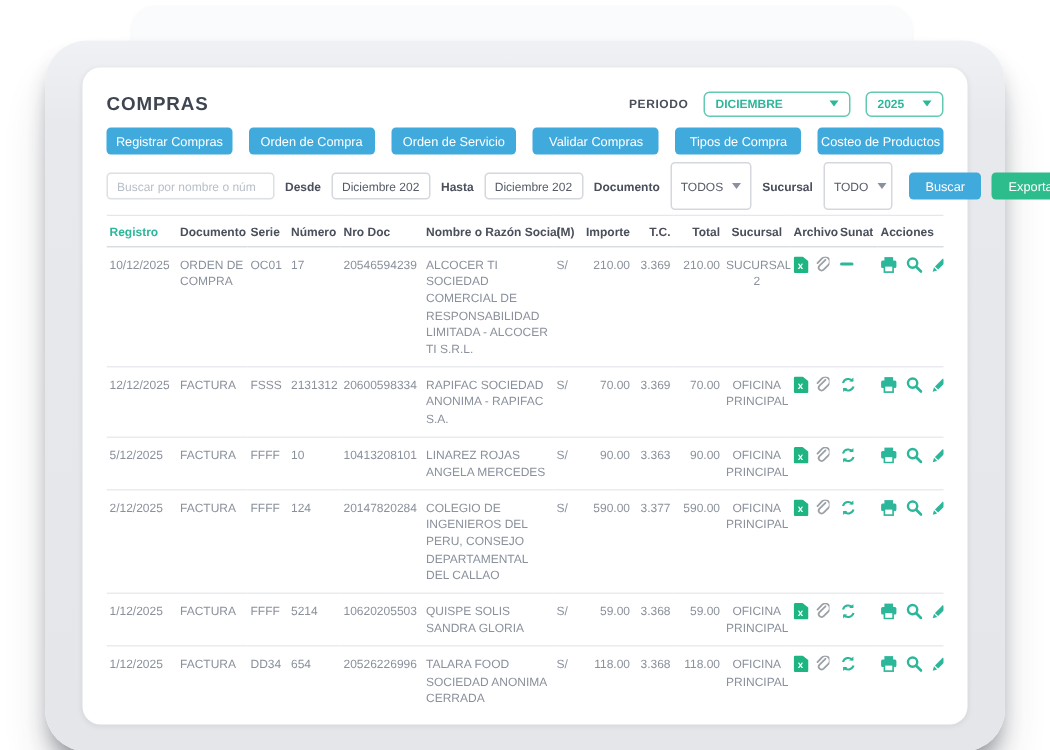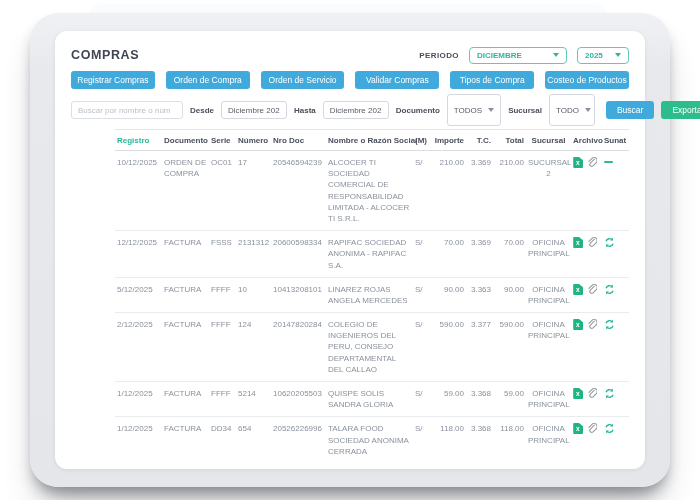--- a/index.html
+++ b/index.html
@@ -3,21 +3,21 @@
 <meta charset="utf-8">
 <style>
   * { margin:0; padding:0; box-sizing:border-box; }
   html,body { width:700px; height:500px; background:#fff; overflow:hidden;
               font-family:"Liberation Sans", sans-serif; }
   .stage { position:relative; width:700px; height:500px; }
 
   .bg-card { position:absolute; left:88px; right:92px; top:4px; height:46px;
              background:#fafbfc; border-radius:16px; box-shadow:0 1px 3px rgba(0,0,0,.06); }
 
-  .frame { position:absolute; left:30px; top:13px; width:640px; height:474px;
+  .frame { position:absolute; left:30px; top:27px; width:640px; height:474px;
            background:linear-gradient(180deg,#f0f1f4 0%,#e7e9ec 12%,#e4e6ea 100%);
            border-radius:28px;
            box-shadow:0 10px 14px -4px rgba(45,50,62,.45), 0 24px 34px -10px rgba(45,50,62,.30); }
 
   .card { position:absolute; left:25px; top:18px; width:590px; height:438px;
           background:#fff; border-radius:12px; padding:12px 16px 0 16px;
           box-shadow:0 1px 4px rgba(0,0,0,.08); }
 
   
   .hd { display:flex; align-items:center; height:24px; }
@@ -49,21 +49,21 @@
                  border:1px solid #d4d8de; border-radius:3px; height:32px; padding:0 6px;
                  font-size:8px; color:#555b66; cursor:pointer; background:#fff; }
   .sel-doc { width:80px; } .sel-suc { width:46px; }
   .btn-sm { height:18px; border:none; border-radius:3px; color:#fff; font-size:8.5px;
             font-family:inherit; cursor:pointer; padding:0 11px; }
   .btn-buscar { background:#41aadd; margin-left:4px; }
   .btn-exportar { background:#2dbd8c; margin-left:auto; margin-right:-13px; }
 
   
   .tbl-wrap { margin-top:9px; height:332px; overflow:hidden; }
-  table { width:100%; border-collapse:collapse; table-layout:fixed;margin-left:44px; }
+  table { width:100%; border-collapse:collapse; table-layout:fixed; }
   th { font-size:8px; font-weight:bold; color:#4a4f5b; text-align:left; padding:6px 2px 5px 2px;
        border-top:1px solid #e4e7eb; border-bottom:1px solid #d9dde2; white-space:nowrap; }
   th:first-child { color:#2db79a; }
   th.num, td.num { text-align:right; }
   th.ctr, td.ctr { text-align:center; }
   td { font-size:8px; color:#8a919c; vertical-align:top; padding:6px 2px;
        border-bottom:1px solid #e9ebee; line-height:1.4; overflow:hidden; }
   td.icons { white-space:nowrap; }
   .ico { display:inline-block; vertical-align:top; margin-right:4px; cursor:pointer; }
   .act .ico { margin-right:6px; }

